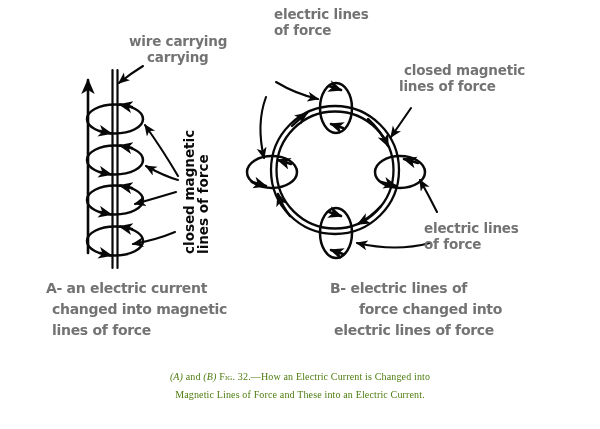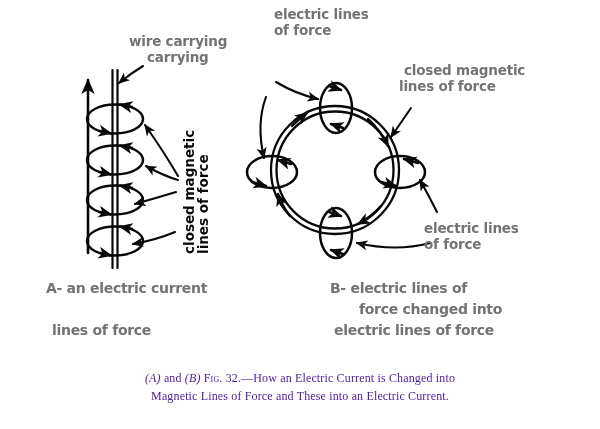--- a/index.html
+++ b/index.html
@@ -30,21 +30,21 @@
     font-weight:600;font-size:13.5px;color:#0a0a0a;
     white-space:pre;line-height:1.05;
     transform:rotate(-90deg);
     transform-origin:left top;
   }
 
   
   .printcap{
     position:absolute;left:0;right:0;
     font-family:"Liberation Serif", serif;
-    font-size:12px;color:#4c1d95;
+    font-size:10px;color:#4d7c0f;
     text-align:center;line-height:1.42;
     letter-spacing:0.15px;
   }
   .printcap .sc{font-variant:small-caps;}
 
   svg{position:absolute;left:0;top:0;overflow:visible;}
   .ink{fill:none;stroke:#080808;stroke-linecap:round;stroke-linejoin:round;}
   .inkfill{fill:#080808;stroke:none;}
 </style>
 </head>
@@ -168,20 +168,21 @@
   <div class="hand lbl" style="left:274px;top:8px;">electric lines</div>
   <div class="hand lbl" style="left:274px;top:24px;">of force</div>
 
   <div class="hand lbl" style="left:404px;top:64px;">closed magnetic</div>
   <div class="hand lbl" style="left:399px;top:80px;">lines of force</div>
 
   <div class="hand lbl" style="left:424px;top:222px;">electric lines</div>
   <div class="hand lbl" style="left:424px;top:238px;">of force</div>
 
   <div class="hand cap" style="left:46px;top:281px;">A- an electric current</div>
+  <div class="hand cap" style="left:52px;top:302px;">changed into magnetic</div>
   <div class="hand cap" style="left:52px;top:323px;">lines of force</div>
 
   <div class="hand cap" style="left:330px;top:281px;">B- electric lines of</div>
   <div class="hand cap" style="left:338px;top:302px;margin-left:21px;">force changed into</div>
   <div class="hand cap" style="left:334px;top:323px;">electric lines of force</div>
 
   <div class="printcap" style="top:370px;">
     <span style="font-style:italic;">(A)</span><span> </span><span>and</span><span> </span><span style="font-style:italic;">(B)</span><span>  </span><span class="sc">Fig. 32.</span><span>—How an Electric Current is Changed into</span>
   </div>
   <div class="printcap" style="top:388px;">

